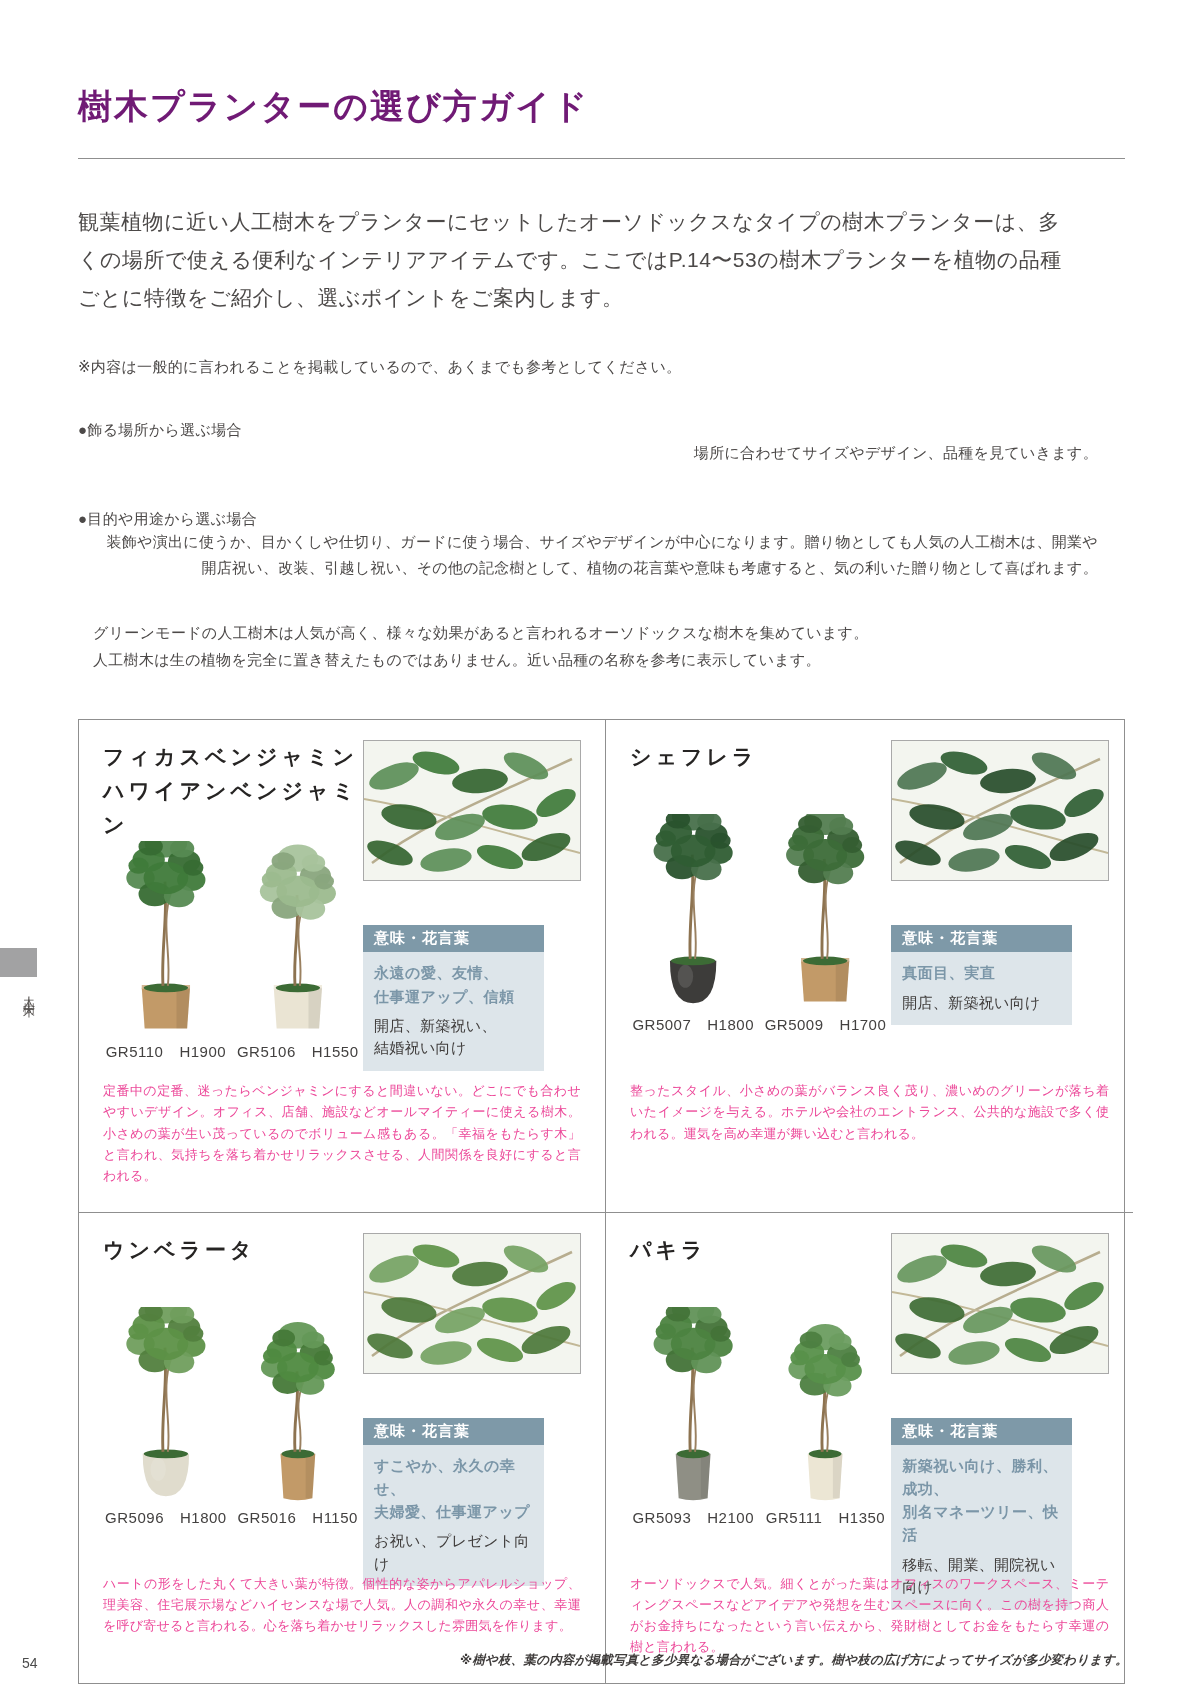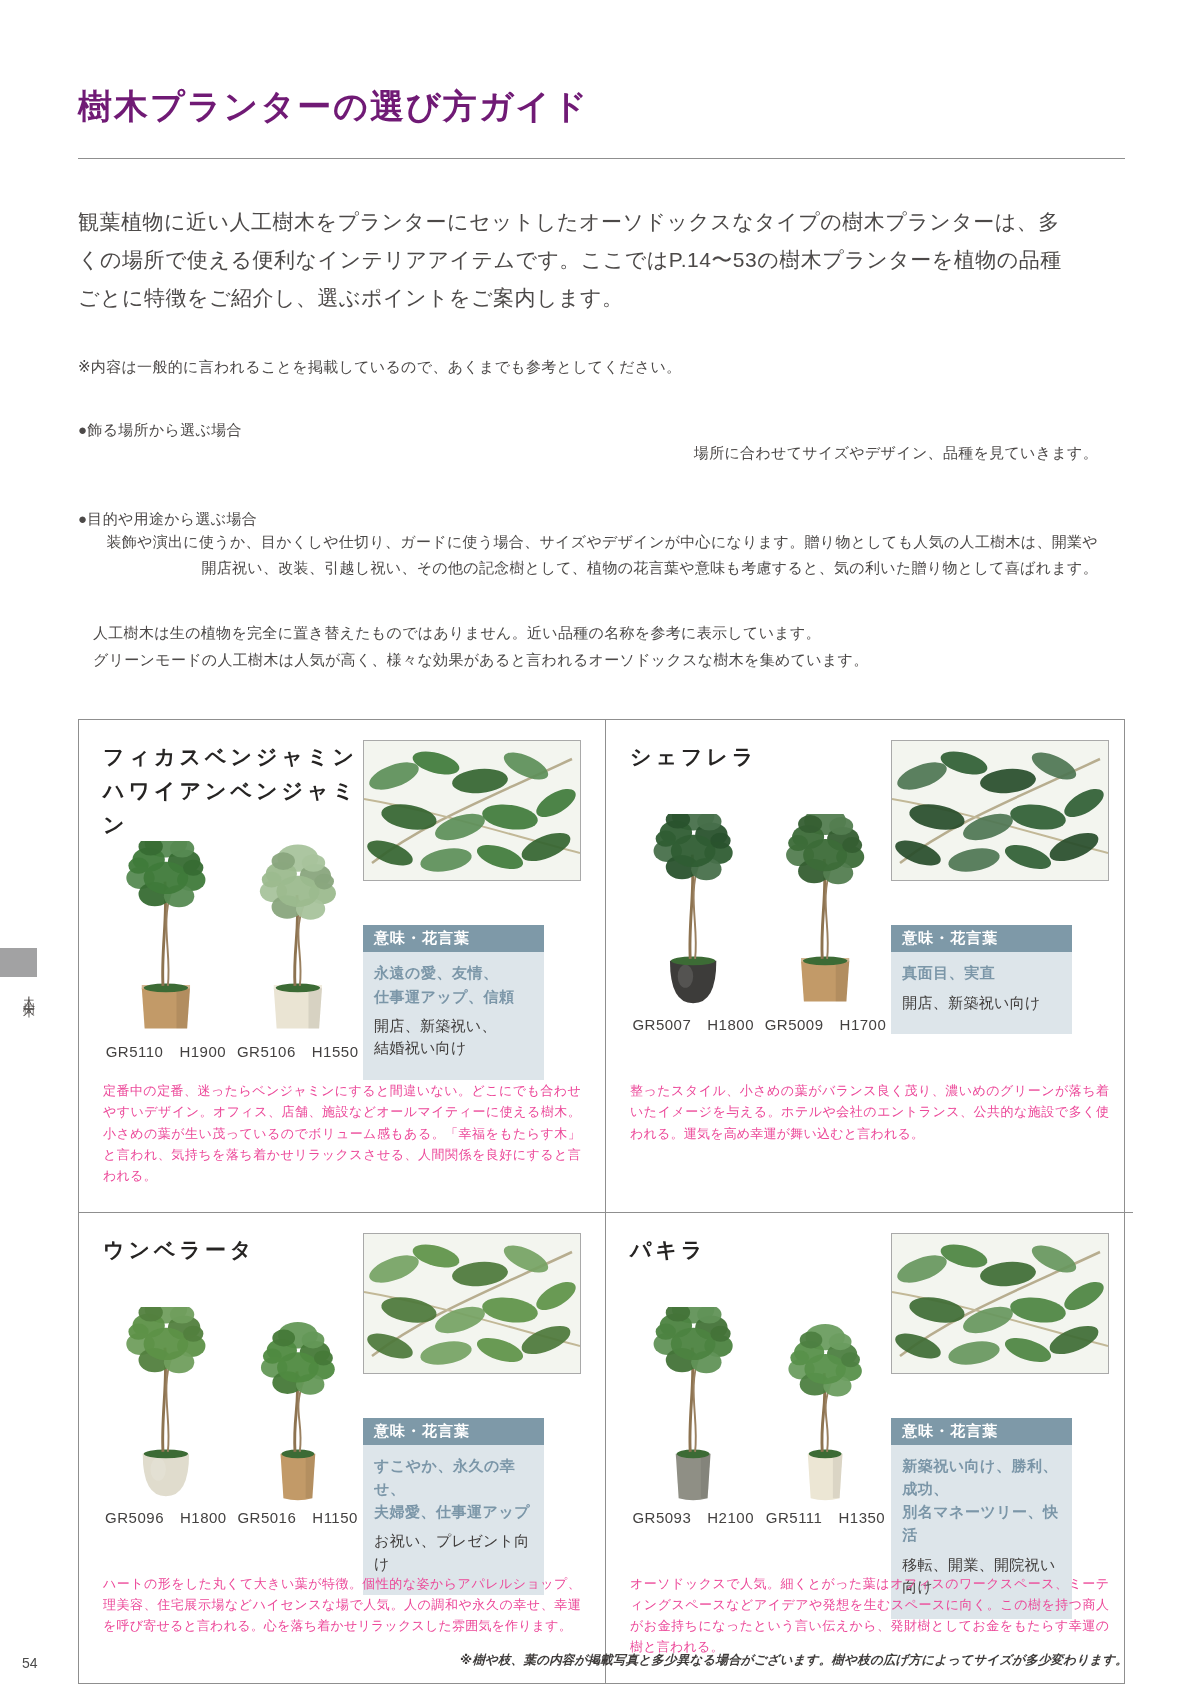--- a/index.html
+++ b/index.html
@@ -59,21 +59,21 @@
   .cell-right { width:218px; flex:none; display:flex; flex-direction:column; }
   .closeup { width:218px; height:141px; border:1px solid #a9a9a9; background:#f3f5f0; margin-bottom:44px; }
   .closeup svg { width:100%; height:100%; display:block; }
 
   .meaning-box { width:181px; }
   .meaning-header {
     background:#7e99a8; color:#ffffff;
     font-size:15px; font-weight:700; letter-spacing:1px;
     padding:4px 11px;
   }
-  .meaning-body { background:#dde5ea; padding:9px 11px 20px; }
+  .meaning-body { background:#dde5ea; padding:9px 11px 11px; }
   .meaning-text { color:#7b96a8; font-weight:700; font-size:15px; line-height:1.55; letter-spacing:0.5px; white-space:pre-line; }
   .occasion-text { margin-top:7px; color:#3f3c3b; font-size:15px; line-height:1.5; letter-spacing:0.3px; white-space:pre-line; }
 
   .desc {
     margin-top:14px;
     font-size:13px; line-height:1.62; letter-spacing:0.2px;
     color:#ec4899; text-align:justify;
   }
 
   
@@ -109,22 +109,22 @@
     <p class="sect-head">●飾る場所から選ぶ場合</p>
     <p class="sect-body">場所に合わせてサイズやデザイン、品種を見ていきます。</p>
   </div>
 
   <div class="sect">
     <p class="sect-head">●目的や用途から選ぶ場合</p>
     <p class="sect-body">装飾や演出に使うか、目かくしや仕切り、ガードに使う場合、サイズやデザインが中心になります。贈り物としても人気の人工樹木は、開業や開店祝い、改装、引越し祝い、その他の記念樹として、植物の花言葉や意味も考慮すると、気の利いた贈り物として喜ばれます。</p>
   </div>
 
   <div class="closing">
+    <p>グリーンモードの人工樹木は人気が高く、様々な効果があると言われるオーソドックスな樹木を集めています。</p>
     <p>人工樹木は生の植物を完全に置き替えたものではありません。近い品種の名称を参考に表示しています。</p>
-    <p>グリーンモードの人工樹木は人気が高く、様々な効果があると言われるオーソドックスな樹木を集めています。</p>
   </div>
 
   <div class="grid">
 
     <div class="cell b-right b-bottom">
       <div class="cell-main">
         <div class="cell-left">
           <h3 class="cell-title">フィカスベンジャミン
 ハワイアンベンジャミン</h3>
           <div class="plants">

